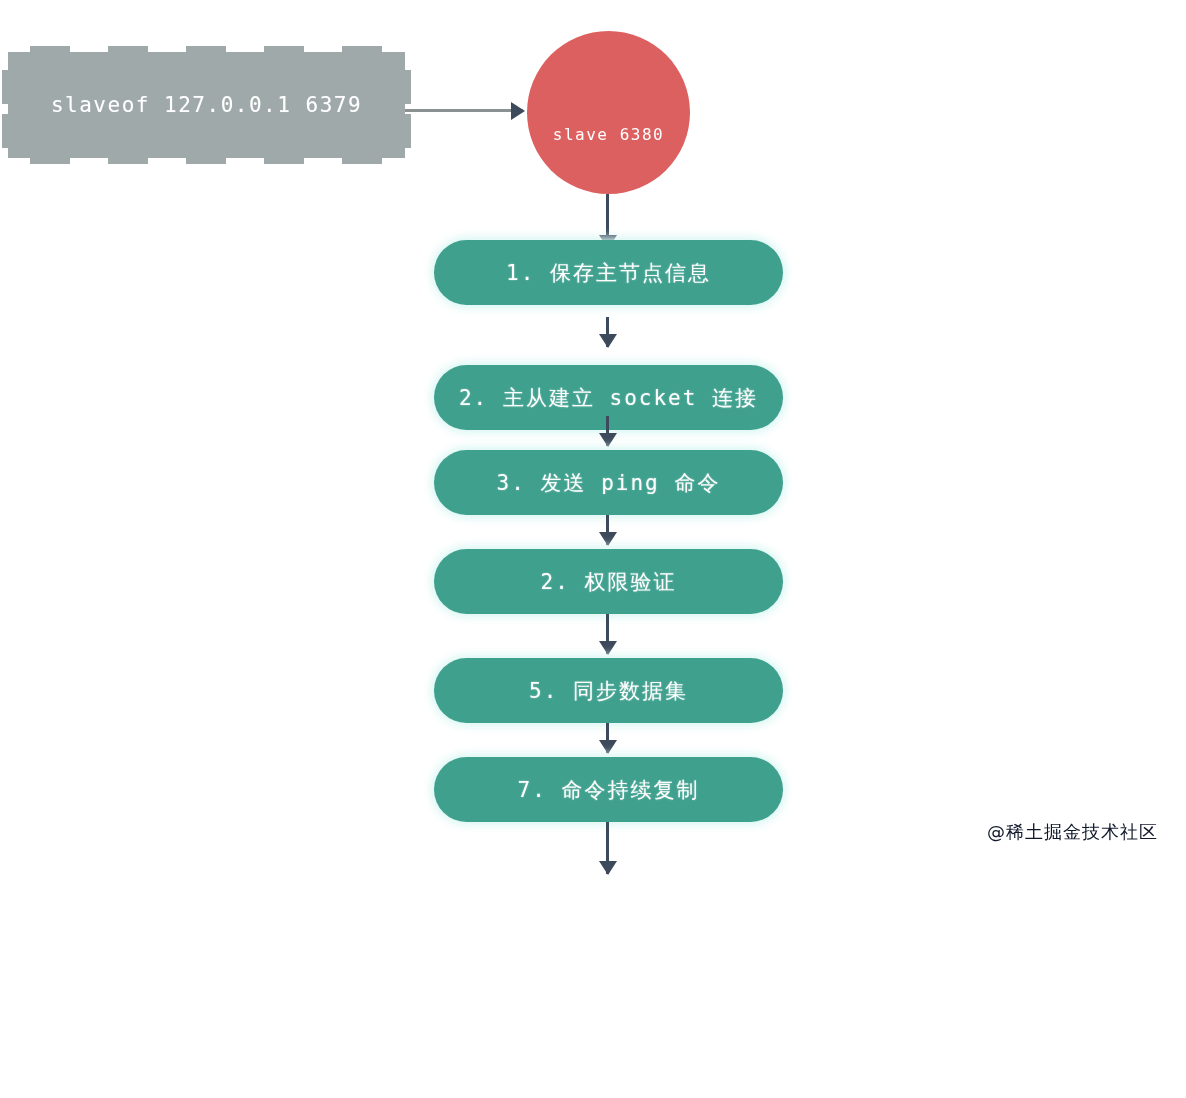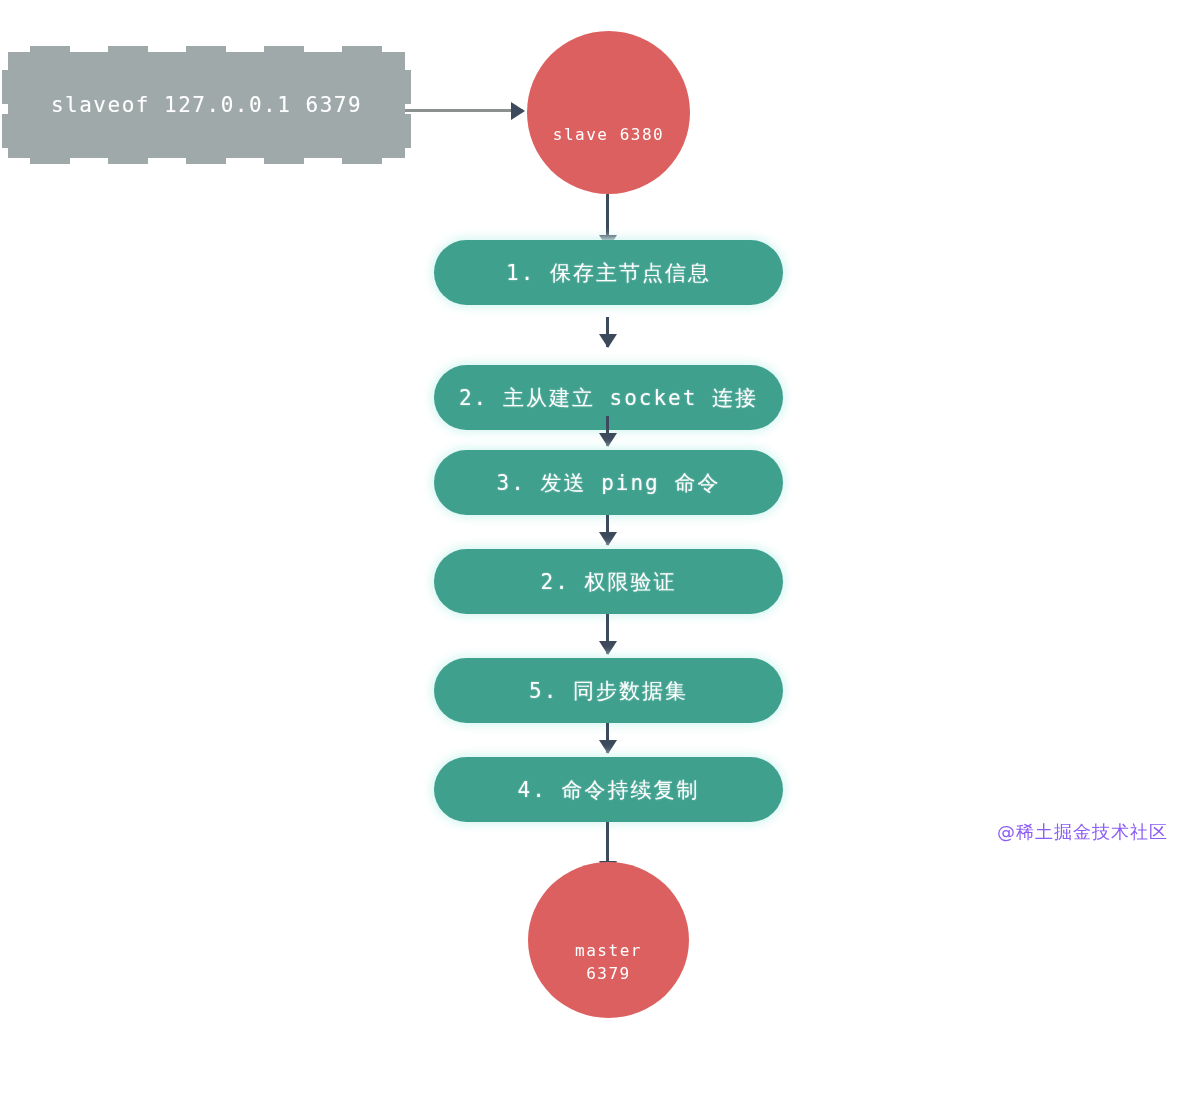--- a/index.html
+++ b/index.html
@@ -145,23 +145,23 @@
     width: 0;
     height: 0;
     border-top: 9px solid transparent;
     border-bottom: 9px solid transparent;
     border-left: 14px solid #3d4a5c;
   }
 
   
   .watermark {
     position: absolute;
-    right: 18px;
+    right: 28px;
     bottom: 22px;
-    color: #8b5cf6;
+    color: #0f172a;
     font-family: "DejaVu Sans", "Liberation Sans", sans-serif;
     font-size: 18px;
     letter-spacing: 1px;
     white-space: nowrap;
   }
 </style>
 </head>
 <body>
 
 <div id="canvas">
@@ -213,25 +213,21 @@
     <span class="step-text">2. 权限验证</span>
   </div>
   <div class="arrow-v" style="top:614px;height:40px;"></div>
 
   <div class="step-box" id="step-5" style="top:658px;text-align:center;">
     <span class="step-text">5. 同步数据集</span>
   </div>
   <div class="arrow-v" style="top:723px;height:30px;"></div>
 
   <div class="step-box" id="step-6" style="top:757px;">
-    <span class="step-text">4. 命令持续复制</span>
+    <span class="step-text">7. 命令持续复制</span>
   </div>
 
   <div class="arrow-v" style="top:822px;height:52px;"></div>
 
-  <div class="node-circle" id="circle-master">
-    <span class="circle-text">master
-6379</span>
-  </div>
 
   <div class="watermark">@稀土掘金技术社区</div>
 
 </div>
 
 </body></html>

